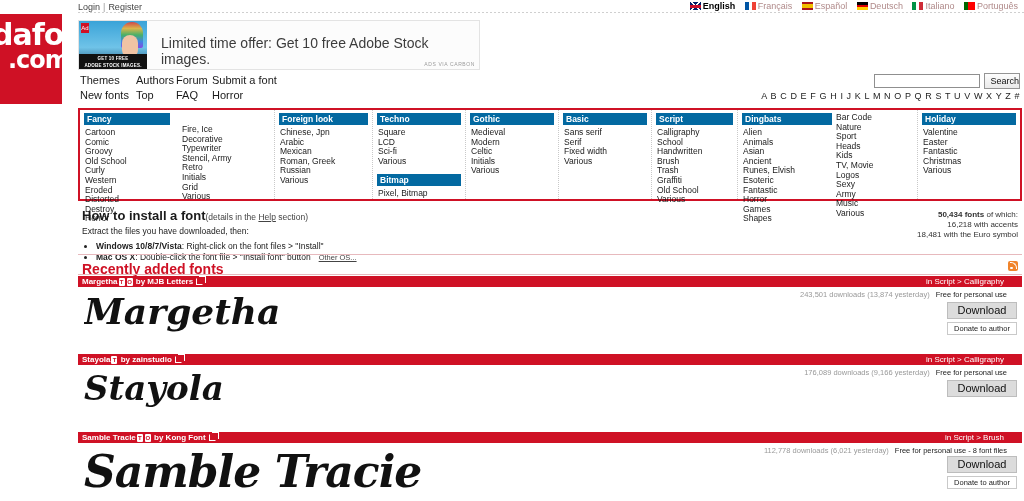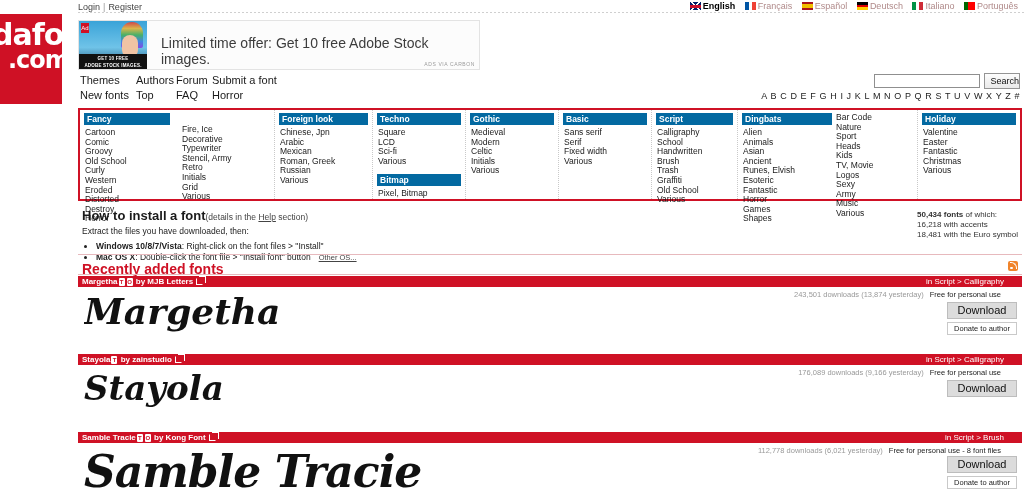--- a/index.html
+++ b/index.html
@@ -154,21 +154,21 @@
   }
   .howto .sub { font-size: 8.5px; color: #444; }
   .howto .sub a { text-decoration: underline; color: #444; }
   .howto .extract { margin-top: 3px; font-size: 8.5px; color: #222; }
   .howto ul { margin: 5px 0 0 0; padding-left: 14px; }
   .howto li { font-size: 8.5px; line-height: 11px; color: #222; }
   .howto li b { font-weight: bold; }
   .howto li a { text-decoration: underline; font-size: 7.5px; color: #444; margin-left: 8px; }
 
   .counts {
-    position: absolute; right: 6px; top: 210px; 
+    position: absolute; right: 6px; top: 210px; text-align: right;
     font-size: 8px; color: #333; line-height: 10px;
   }
   .counts b { font-weight: bold; }
 
   .hr {
     position: absolute; left: 78px; width: 944px; height: 1px; background: #e7b9bd;
   }
 
   
   .recent-title {
@@ -207,21 +207,21 @@
   .ext-icon {
     display: inline-block; width: 7px; height: 7px; margin-left: 3px;
     border: 1px solid #fff; border-top-color: transparent; border-right-color: transparent;
     position: relative; vertical-align: -1px;
   }
   .ext-icon:after {
     content: ""; position: absolute; left: 2px; bottom: 1px; width: 6px; height: 6px;
     border-top: 1px solid #fff; border-right: 1px solid #fff;
   }
   .fe-meta {
-    position: absolute; right: 21px; top: 14px; font-size: 7.5px; color: #999;
+    position: absolute; right: 15px; top: 14px; font-size: 7.5px; color: #999;
     white-space: nowrap;
     text-align: center;
   }
   .fe-meta .lic { color: #222; margin-left: 6px; }
   .fe-preview {
     position: absolute; left: 2px; top: 12px; height: 52px;
     color: #111; white-space: nowrap; overflow: hidden;
   }
   .dl-btn {
     position: absolute; right: 5px; width: 70px; height: 17px;

